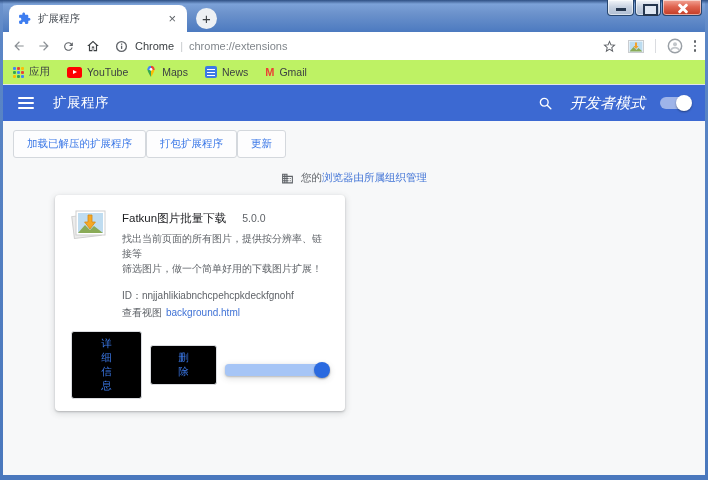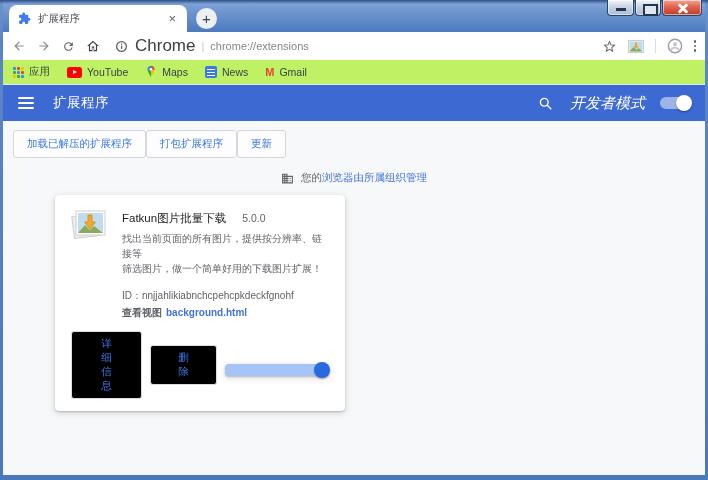--- a/index.html
+++ b/index.html
@@ -35,21 +35,21 @@
   .newtab { position:absolute; left:193px; top:8px; width:21px; height:21px; border-radius:50%;
     background:#eef1f4; color:#3c4043; font-size:15px; display:flex; align-items:center; justify-content:center; }
 
   
   .client { position:absolute; left:3px; right:3px; top:32px; bottom:5px; background:#fff;
     display:flex; flex-direction:column; }
 
   .toolbar { height:28px; display:flex; align-items:center; padding:0 9px; background:#fff; }
   .nav-ic { margin-right:11px; }
   .omnibox { display:flex; align-items:center; margin-left:4px; flex:1; min-width:0; }
-  .url-site { font-size:17px; color:#3c4043; margin-left:7px; }
+  .url-site { font-size:11px; color:#3c4043; margin-left:7px; }
   .url-sep  { font-size:11px; color:#c6cacd; margin:0 6px; }
   .url-path { font-size:11px; color:#80868b; }
   .tb-right { display:flex; align-items:center; margin-left:auto; }
   .tb-right > * { margin-left:11px; }
   .tb-divider { width:1px; height:14px; background:#dadce0; }
   .dots { display:flex; flex-direction:column; }
   .dots i { width:2.5px; height:2.5px; border-radius:50%; background:#5f6368; margin:1.1px 0; }
 
   .bookmarks { height:25px; display:flex; align-items:center; padding:0 10px; background:#bef264;
     border-bottom:1px solid #e3e5e8; }
@@ -89,21 +89,21 @@
   .notice-link { font-size:10.5px; color:#4073d6; }
 
   .card { width:290px; margin:10px 0 0 52px; background:#fff; border-radius:4px;
     box-shadow:0 1px 2px rgba(60,64,67,.28), 0 2px 6px 1px rgba(60,64,67,.14); }
   .card-main { display:flex; padding:13px 16px 0 16px; }
   .card-text { margin-left:15px; flex:1; min-width:0; }
   .ext-name { font-size:11.5px; color:#202124; }
   .ext-version { font-size:10.5px; color:#5f6368; margin-left:16px; }
   .ext-desc { margin-top:5px; font-size:10px; color:#5f6368; line-height:15px; }
   .id-line { margin-top:13px; font-size:10px; color:#5f6368; }
-  .views-line { margin-top:3px; font-size:10px; color:#5f6368;font-weight:bold; }
+  .views-line { margin-top:3px; font-size:10px; color:#5f6368; }
   .views-link { color:#4073d6; margin-left:4px; }
   .card-footer { display:flex; align-items:center; padding:11px 16px 12px 16px; }
   .card-btn { font-size:10.5px; color:#3b78e7; background:#000000; border:1px solid #dadce0;
     border-radius:3px; padding:5px 27px; margin-right:8px; cursor:default; }
 </style>
 </head>
 <body>
 
 <div class="tabstrip">
   <div class="tab">

